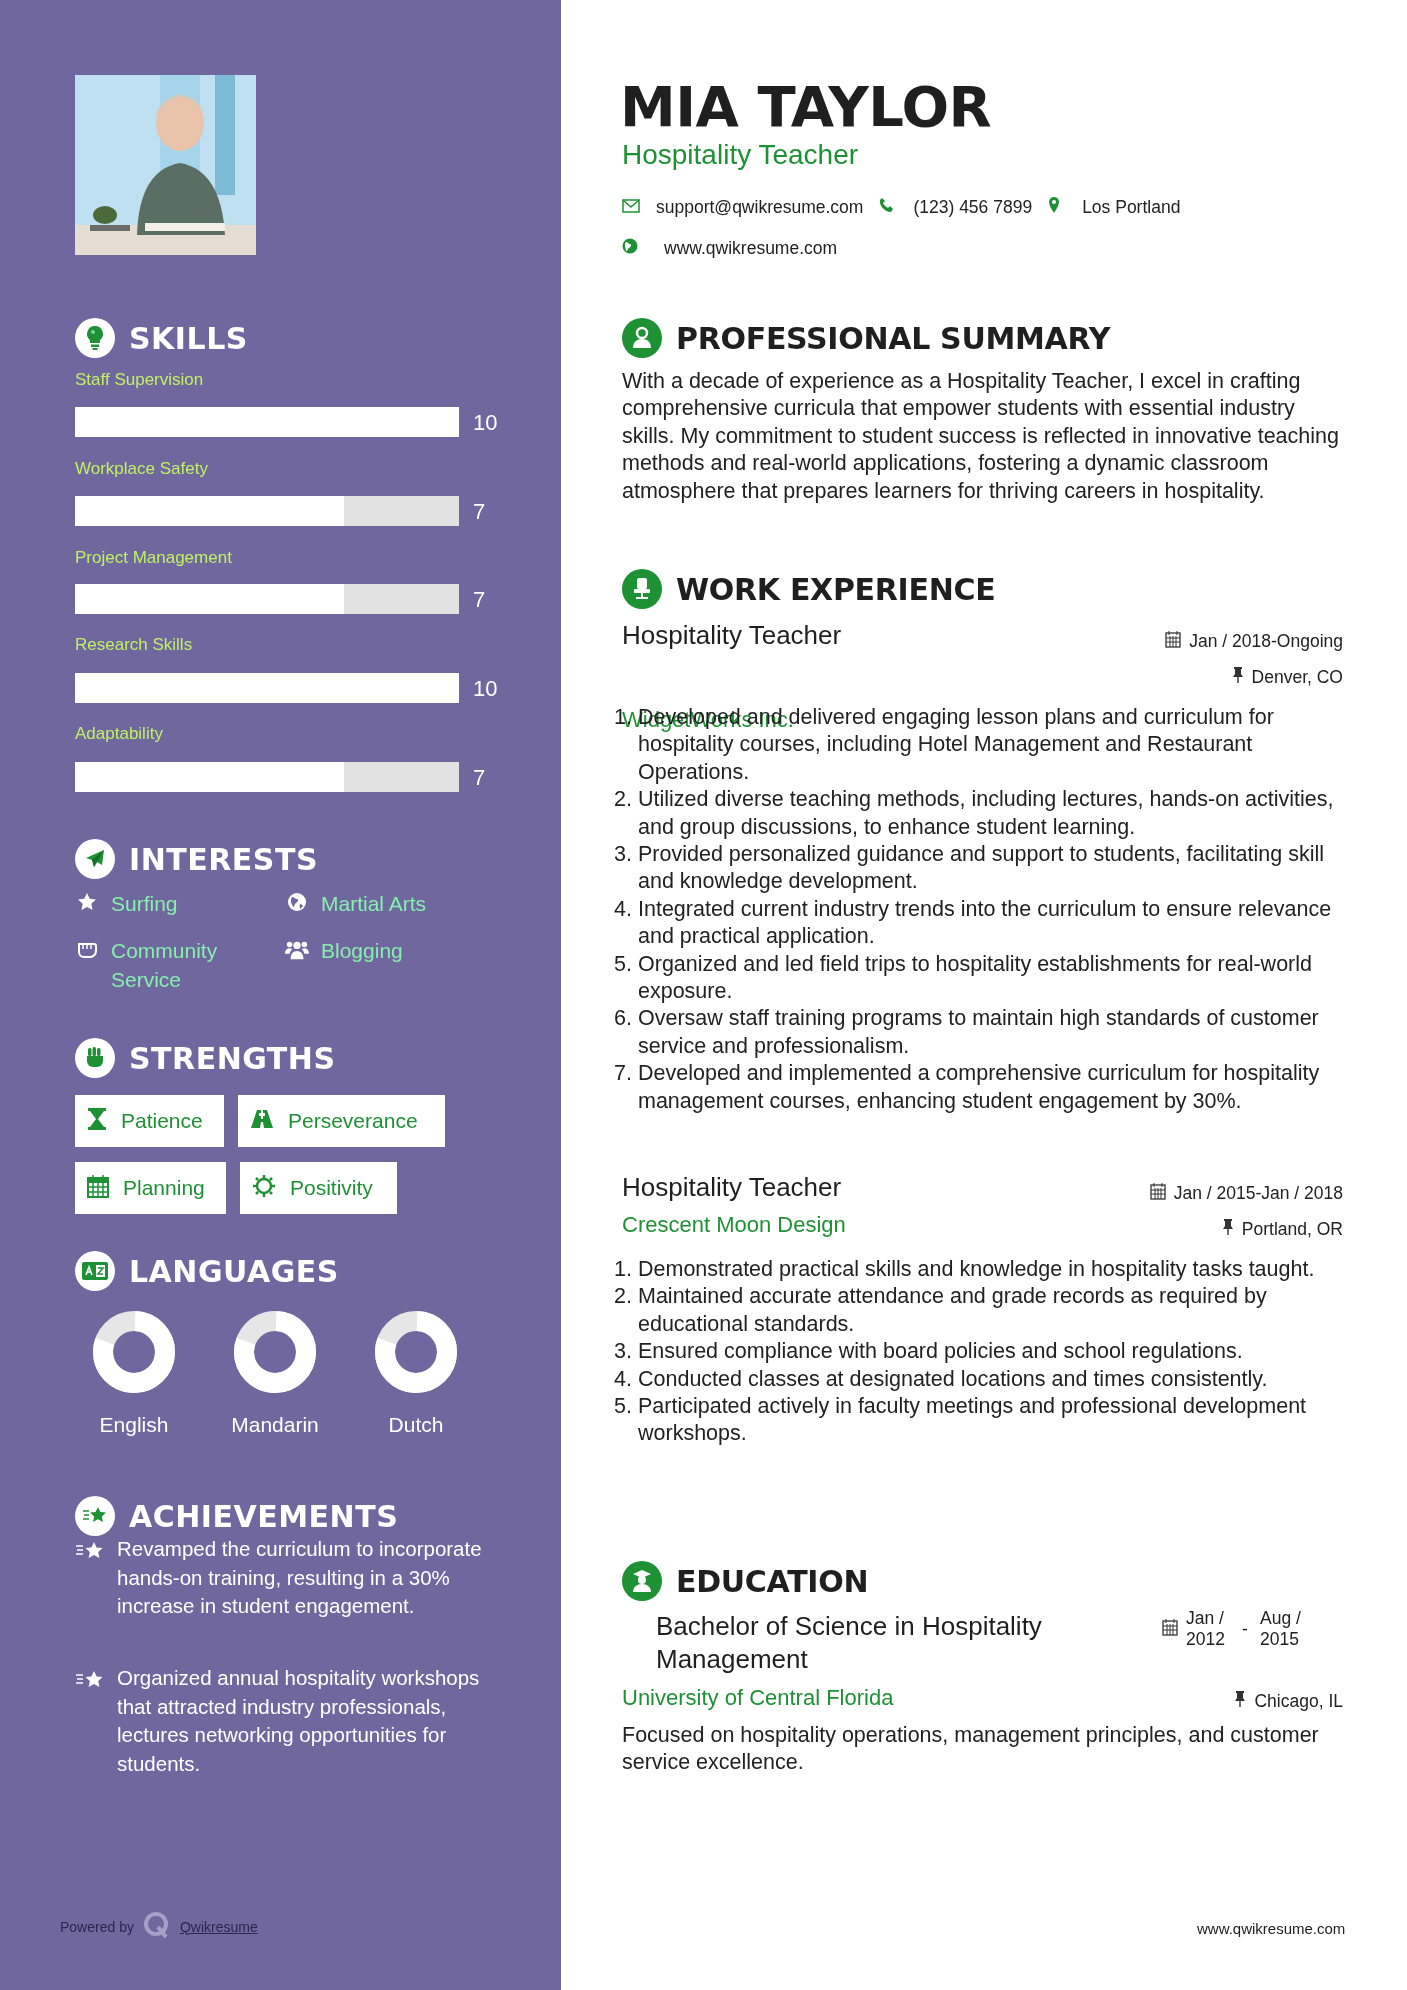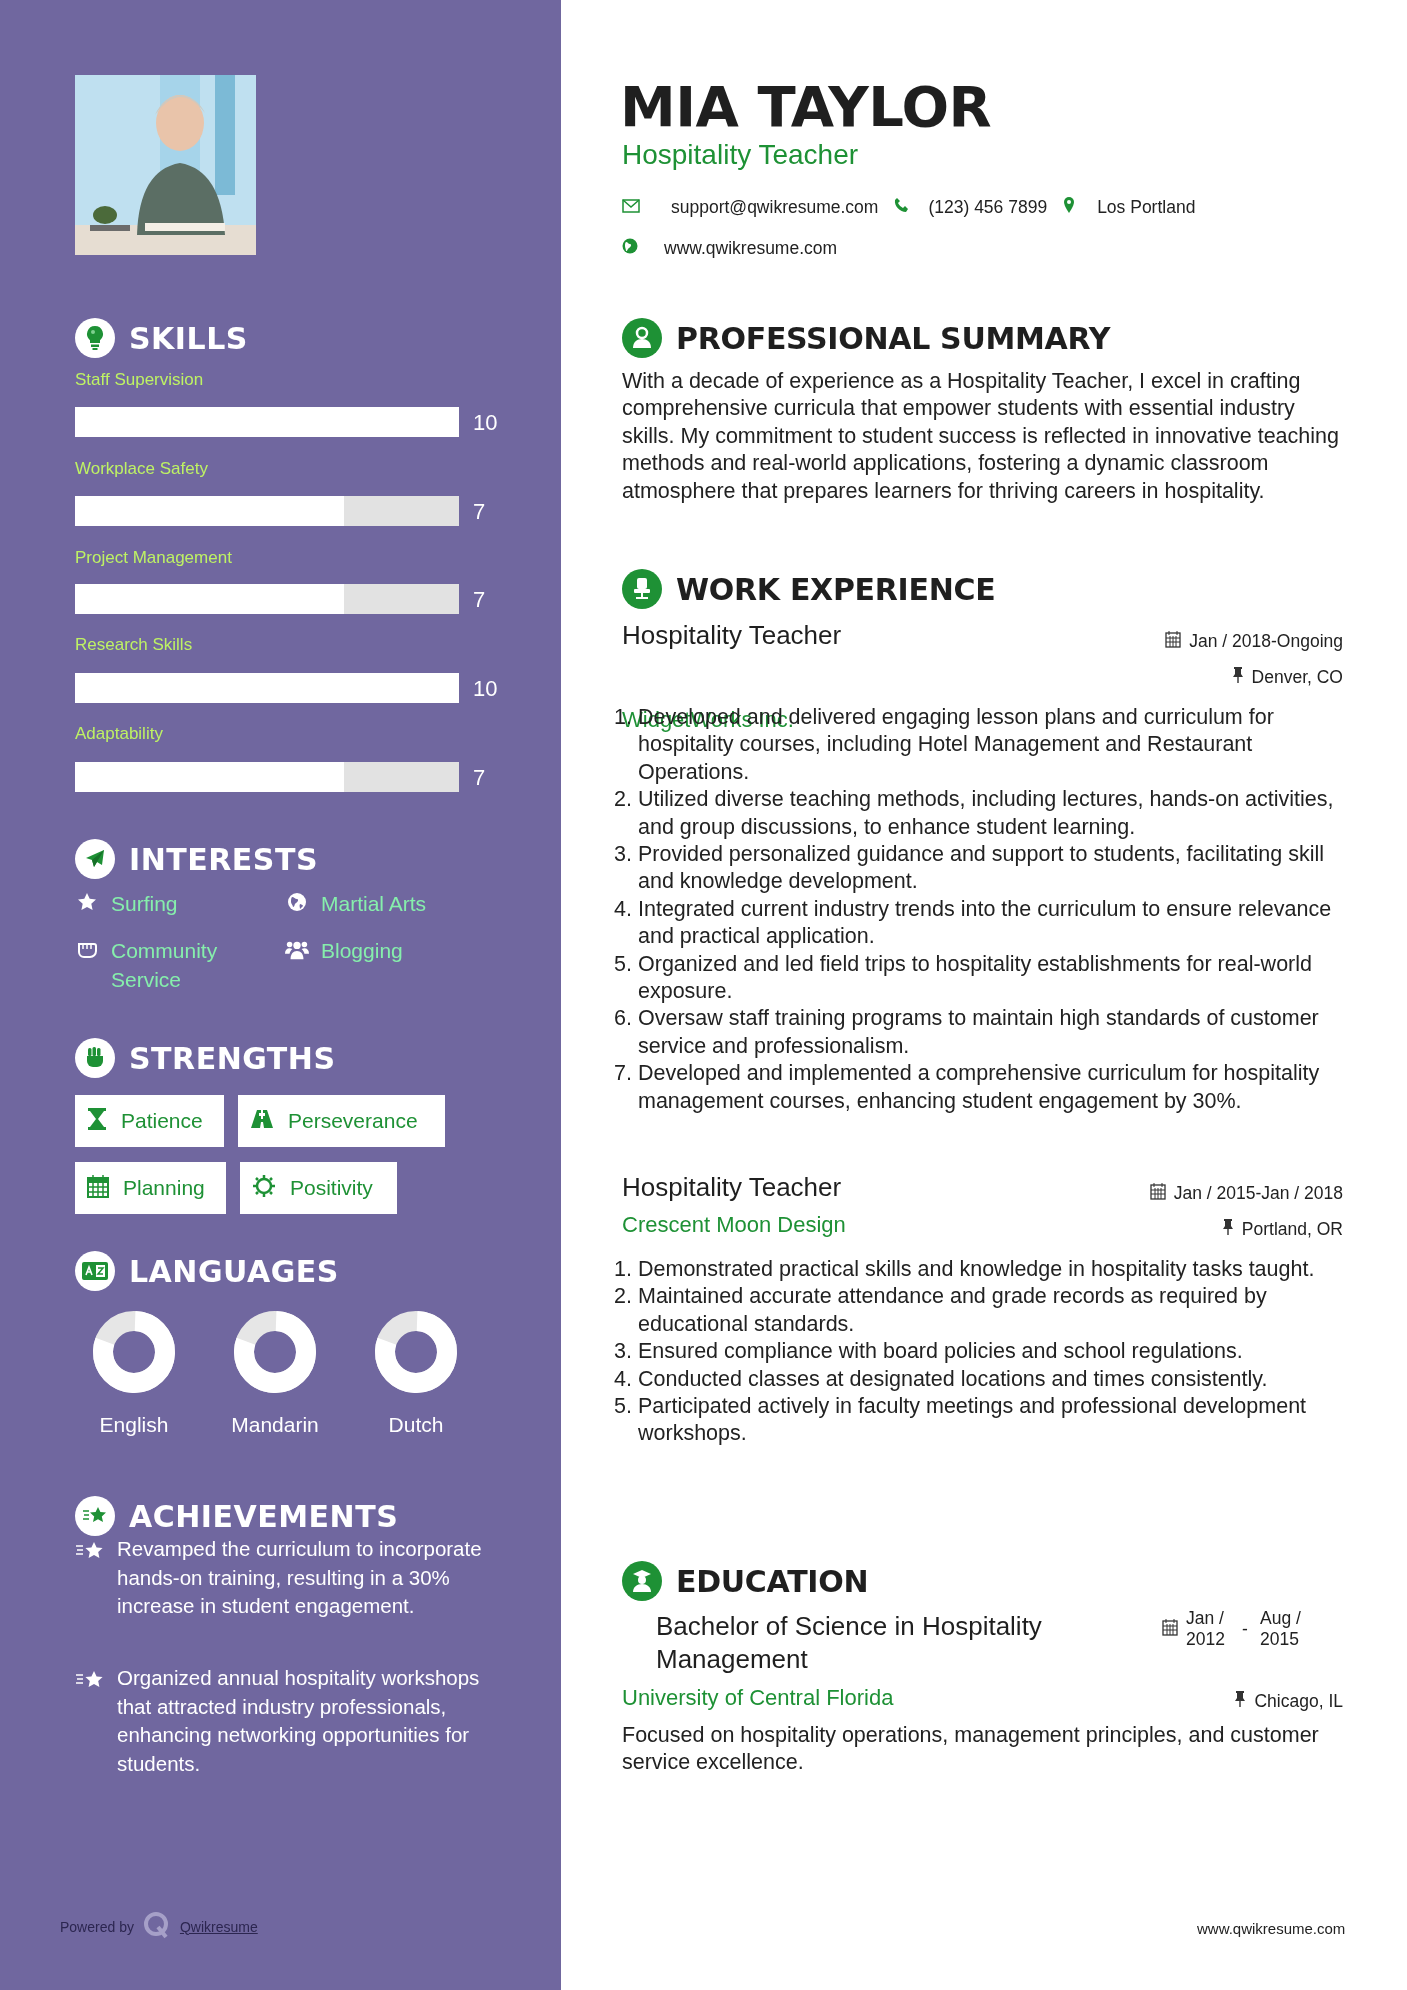--- a/index.html
+++ b/index.html
@@ -243,42 +243,42 @@
           <path d="M19 3l2.6 5.4 6 .7-4.4 4 1.2 6L19 16l-5.4 3.1 1.2-6-4.4-4 6-.7z" fill="#fff"></path>
           <path d="M1 7h7M2 11h6M1 15h7" stroke="#fff" stroke-width="1.5"></path>
         </svg></span>
     <span>Revamped the curriculum to incorporate hands-on training, resulting in a 30% increase in student engagement.</span>
   </div>
   <div class="abs ach" style="left:75px; top:1664px;">
     <span class="ic"><svg width="30" height="24" viewBox="0 0 30 24">
           <path d="M19 3l2.6 5.4 6 .7-4.4 4 1.2 6L19 16l-5.4 3.1 1.2-6-4.4-4 6-.7z" fill="#fff"></path>
           <path d="M1 7h7M2 11h6M1 15h7" stroke="#fff" stroke-width="1.5"></path>
         </svg></span>
-    <span>Organized annual hospitality workshops that attracted industry professionals, enhancing networking opportunities for students.</span>
+    <span>Organized annual hospitality workshops that attracted industry professionals, lectures networking opportunities for students.</span>
   </div>
 
   <div class="abs powered" style="left:60px; top:1910px;">
     <span>Powered by</span>
     <span><svg width="30" height="30" viewBox="0 0 30 30">
           <circle cx="14" cy="14" r="10" fill="none" stroke="#a6a0c8" stroke-width="4"></circle>
           <path d="M16 17l8 10" stroke="#a6a0c8" stroke-width="4"></path>
         </svg></span>
     <span class="link">Qwikresume</span>
   </div>
 </div>
 
 <div class="abs name" style="left:620px; top:74px;">MIA TAYLOR</div>
 <div class="abs job-title-head" style="left:622px; top:139px;">Hospitality Teacher</div>
 
 <div class="abs contact" style="left:622px; top:196px;">
   <span><svg width="18" height="14" viewBox="0 0 18 14">
         <rect x="1" y="1" width="16" height="12" fill="none" stroke="#1e9135" stroke-width="1.5"></rect>
         <path d="M1 1l8 7 8-7" fill="none" stroke="#1e9135" stroke-width="1.5"></path>
       </svg></span>
-  <span style="margin-left:19px;">support@qwikresume.com</span>
+  <span style="margin-left:4px;">support@qwikresume.com</span>
   <span style="margin-left:4px;"><svg width="14" height="16" viewBox="0 0 14 16">
         <path d="M3 1l3 3-2 2c1 2 3 4 5 5l2-2 3 3-2 3C6 15 0 9 1 3z" fill="#1e9135"></path>
       </svg></span>
   <span style="margin-left:8px;">(123) 456 7899</span>
   <span style="margin-left:4px;"><svg width="12" height="18" viewBox="0 0 12 18">
         <path d="M6 1a5 5 0 0 1 5 5c0 4-5 11-5 11S1 10 1 6a5 5 0 0 1 5-5z" fill="#1e9135"></path>
         <circle cx="6" cy="6" r="2" fill="#fff"></circle>
       </svg></span>
   <span style="margin-left:10px;">Los Portland</span>
 </div>

